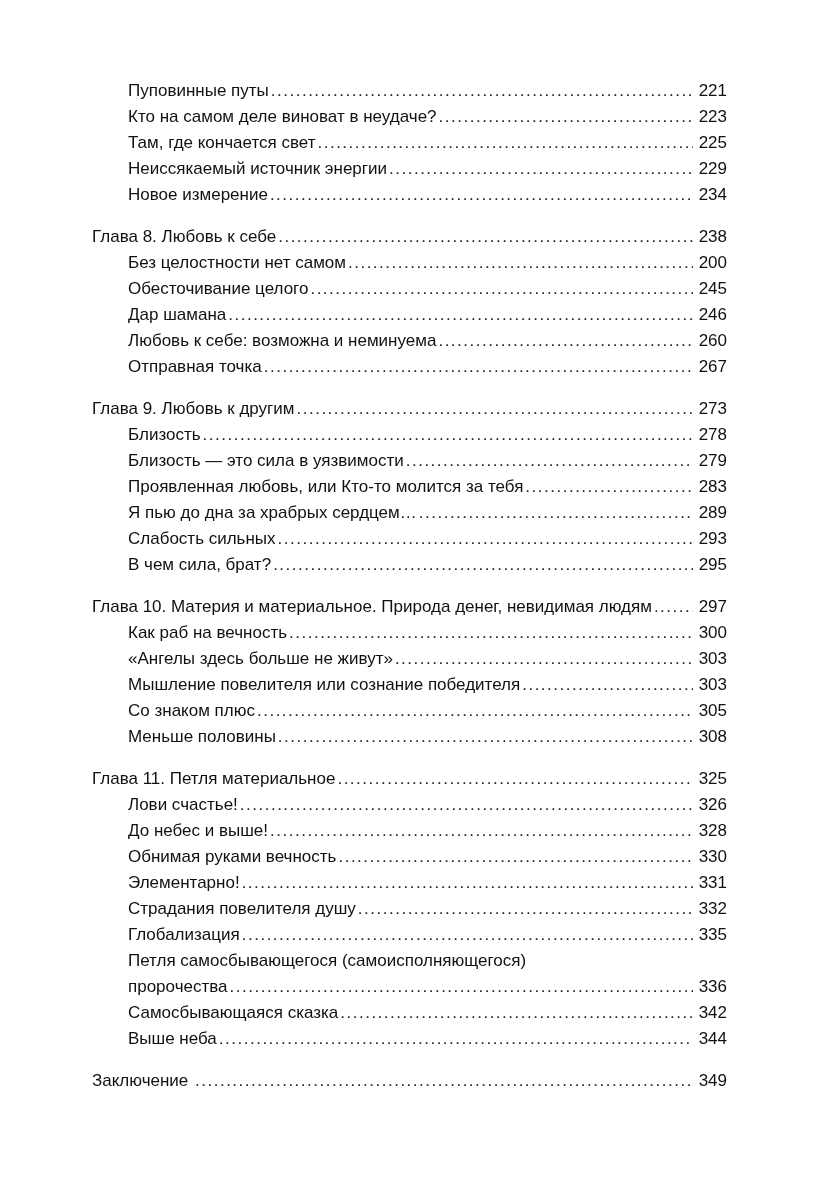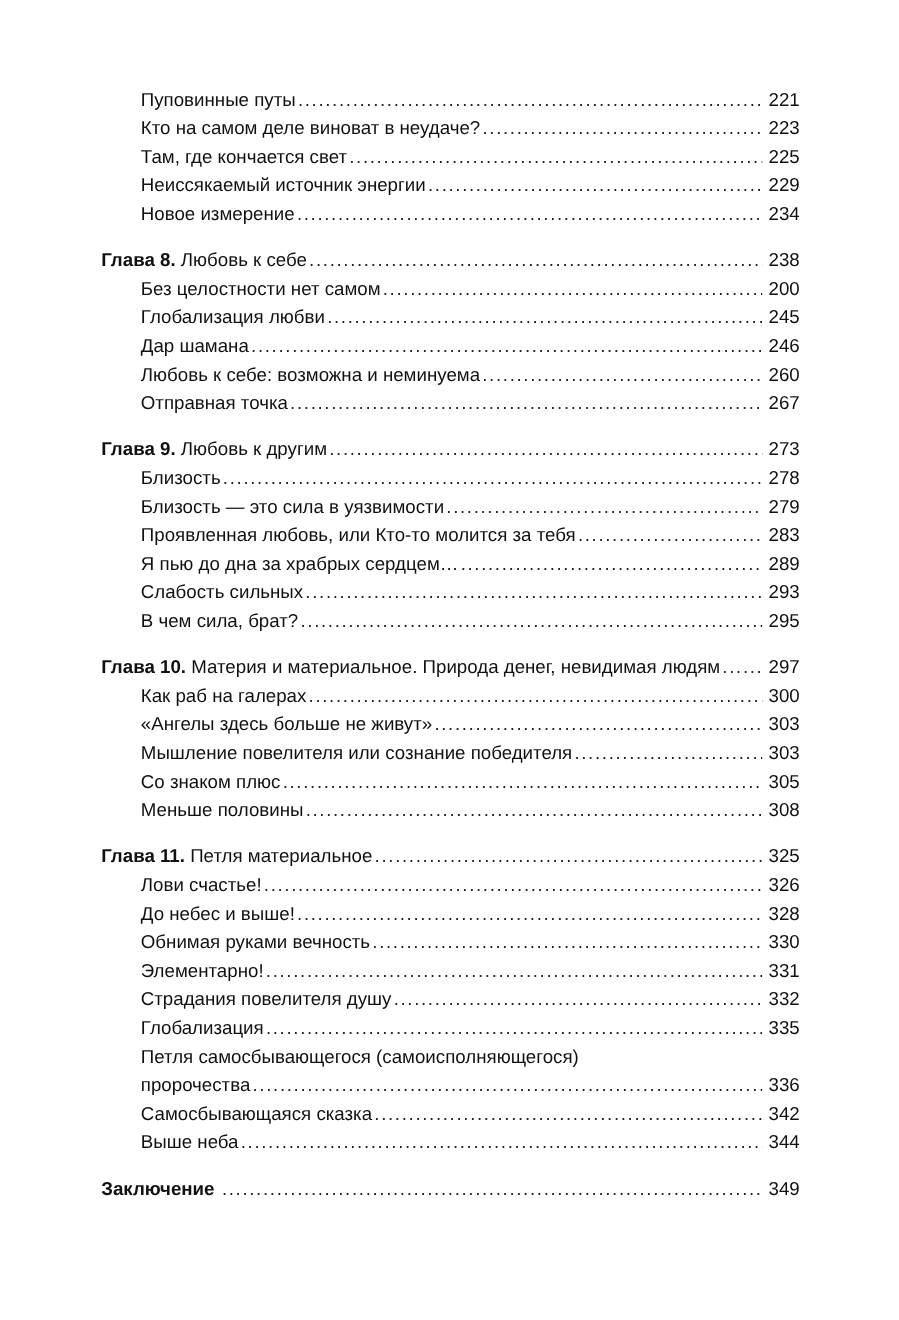--- a/index.html
+++ b/index.html
@@ -25,21 +25,21 @@
     align-items: baseline;
     white-space: nowrap;
   }
   .toc-row.gap-before {
     margin-top: 16px;
   }
   .toc-row.indent {
     padding-left: 36px;
   }
   .toc-prefix {
-    font-weight: 700;
+    font-weight: 400;
   }
   .toc-text {
     font-weight: 400;
   }
   .dots {
     flex: 1 1 auto;
     overflow: hidden;
     white-space: nowrap;
     margin: 0 2px;
     min-width: 0;
@@ -93,21 +93,21 @@
     <span class="toc-title-wrap"><span class="toc-prefix">Глава 8.&nbsp;</span><span class="toc-text">Любовь к себе</span></span>
     <span class="dots"></span>
     <span class="toc-page">238</span>
   </div>
       <div class="toc-row indent">
     <span class="toc-title-wrap"><span class="toc-prefix"></span><span class="toc-text">Без целостности нет самом</span></span>
     <span class="dots"></span>
     <span class="toc-page">200</span>
   </div>
       <div class="toc-row indent">
-    <span class="toc-title-wrap"><span class="toc-prefix"></span><span class="toc-text">Глобализация любви</span></span>
+    <span class="toc-title-wrap"><span class="toc-prefix"></span><span class="toc-text">Обесточивание целого</span></span>
     <span class="dots"></span>
     <span class="toc-page">245</span>
   </div>
       <div class="toc-row indent">
     <span class="toc-title-wrap"><span class="toc-prefix"></span><span class="toc-text">Дар шамана</span></span>
     <span class="dots"></span>
     <span class="toc-page">246</span>
   </div>
       <div class="toc-row indent">
     <span class="toc-title-wrap"><span class="toc-prefix"></span><span class="toc-text">Любовь к себе: возможна и неминуема</span></span>
@@ -153,21 +153,21 @@
     <span class="toc-title-wrap"><span class="toc-prefix"></span><span class="toc-text">В чем сила, брат?</span></span>
     <span class="dots"></span>
     <span class="toc-page">295</span>
   </div>
       <div class="toc-row gap-before">
     <span class="toc-title-wrap"><span class="toc-prefix">Глава 10.&nbsp;</span><span class="toc-text">Материя и материальное. Природа денег, невидимая людям</span></span>
     <span class="dots"></span>
     <span class="toc-page">297</span>
   </div>
       <div class="toc-row indent">
-    <span class="toc-title-wrap"><span class="toc-prefix"></span><span class="toc-text">Как раб на галерах</span></span>
+    <span class="toc-title-wrap"><span class="toc-prefix"></span><span class="toc-text">Как раб на вечность</span></span>
     <span class="dots"></span>
     <span class="toc-page">300</span>
   </div>
       <div class="toc-row indent">
     <span class="toc-title-wrap"><span class="toc-prefix"></span><span class="toc-text">«Ангелы здесь больше не живут»</span></span>
     <span class="dots"></span>
     <span class="toc-page">303</span>
   </div>
       <div class="toc-row indent">
     <span class="toc-title-wrap"><span class="toc-prefix"></span><span class="toc-text">Мышление повелителя или сознание победителя</span></span>

